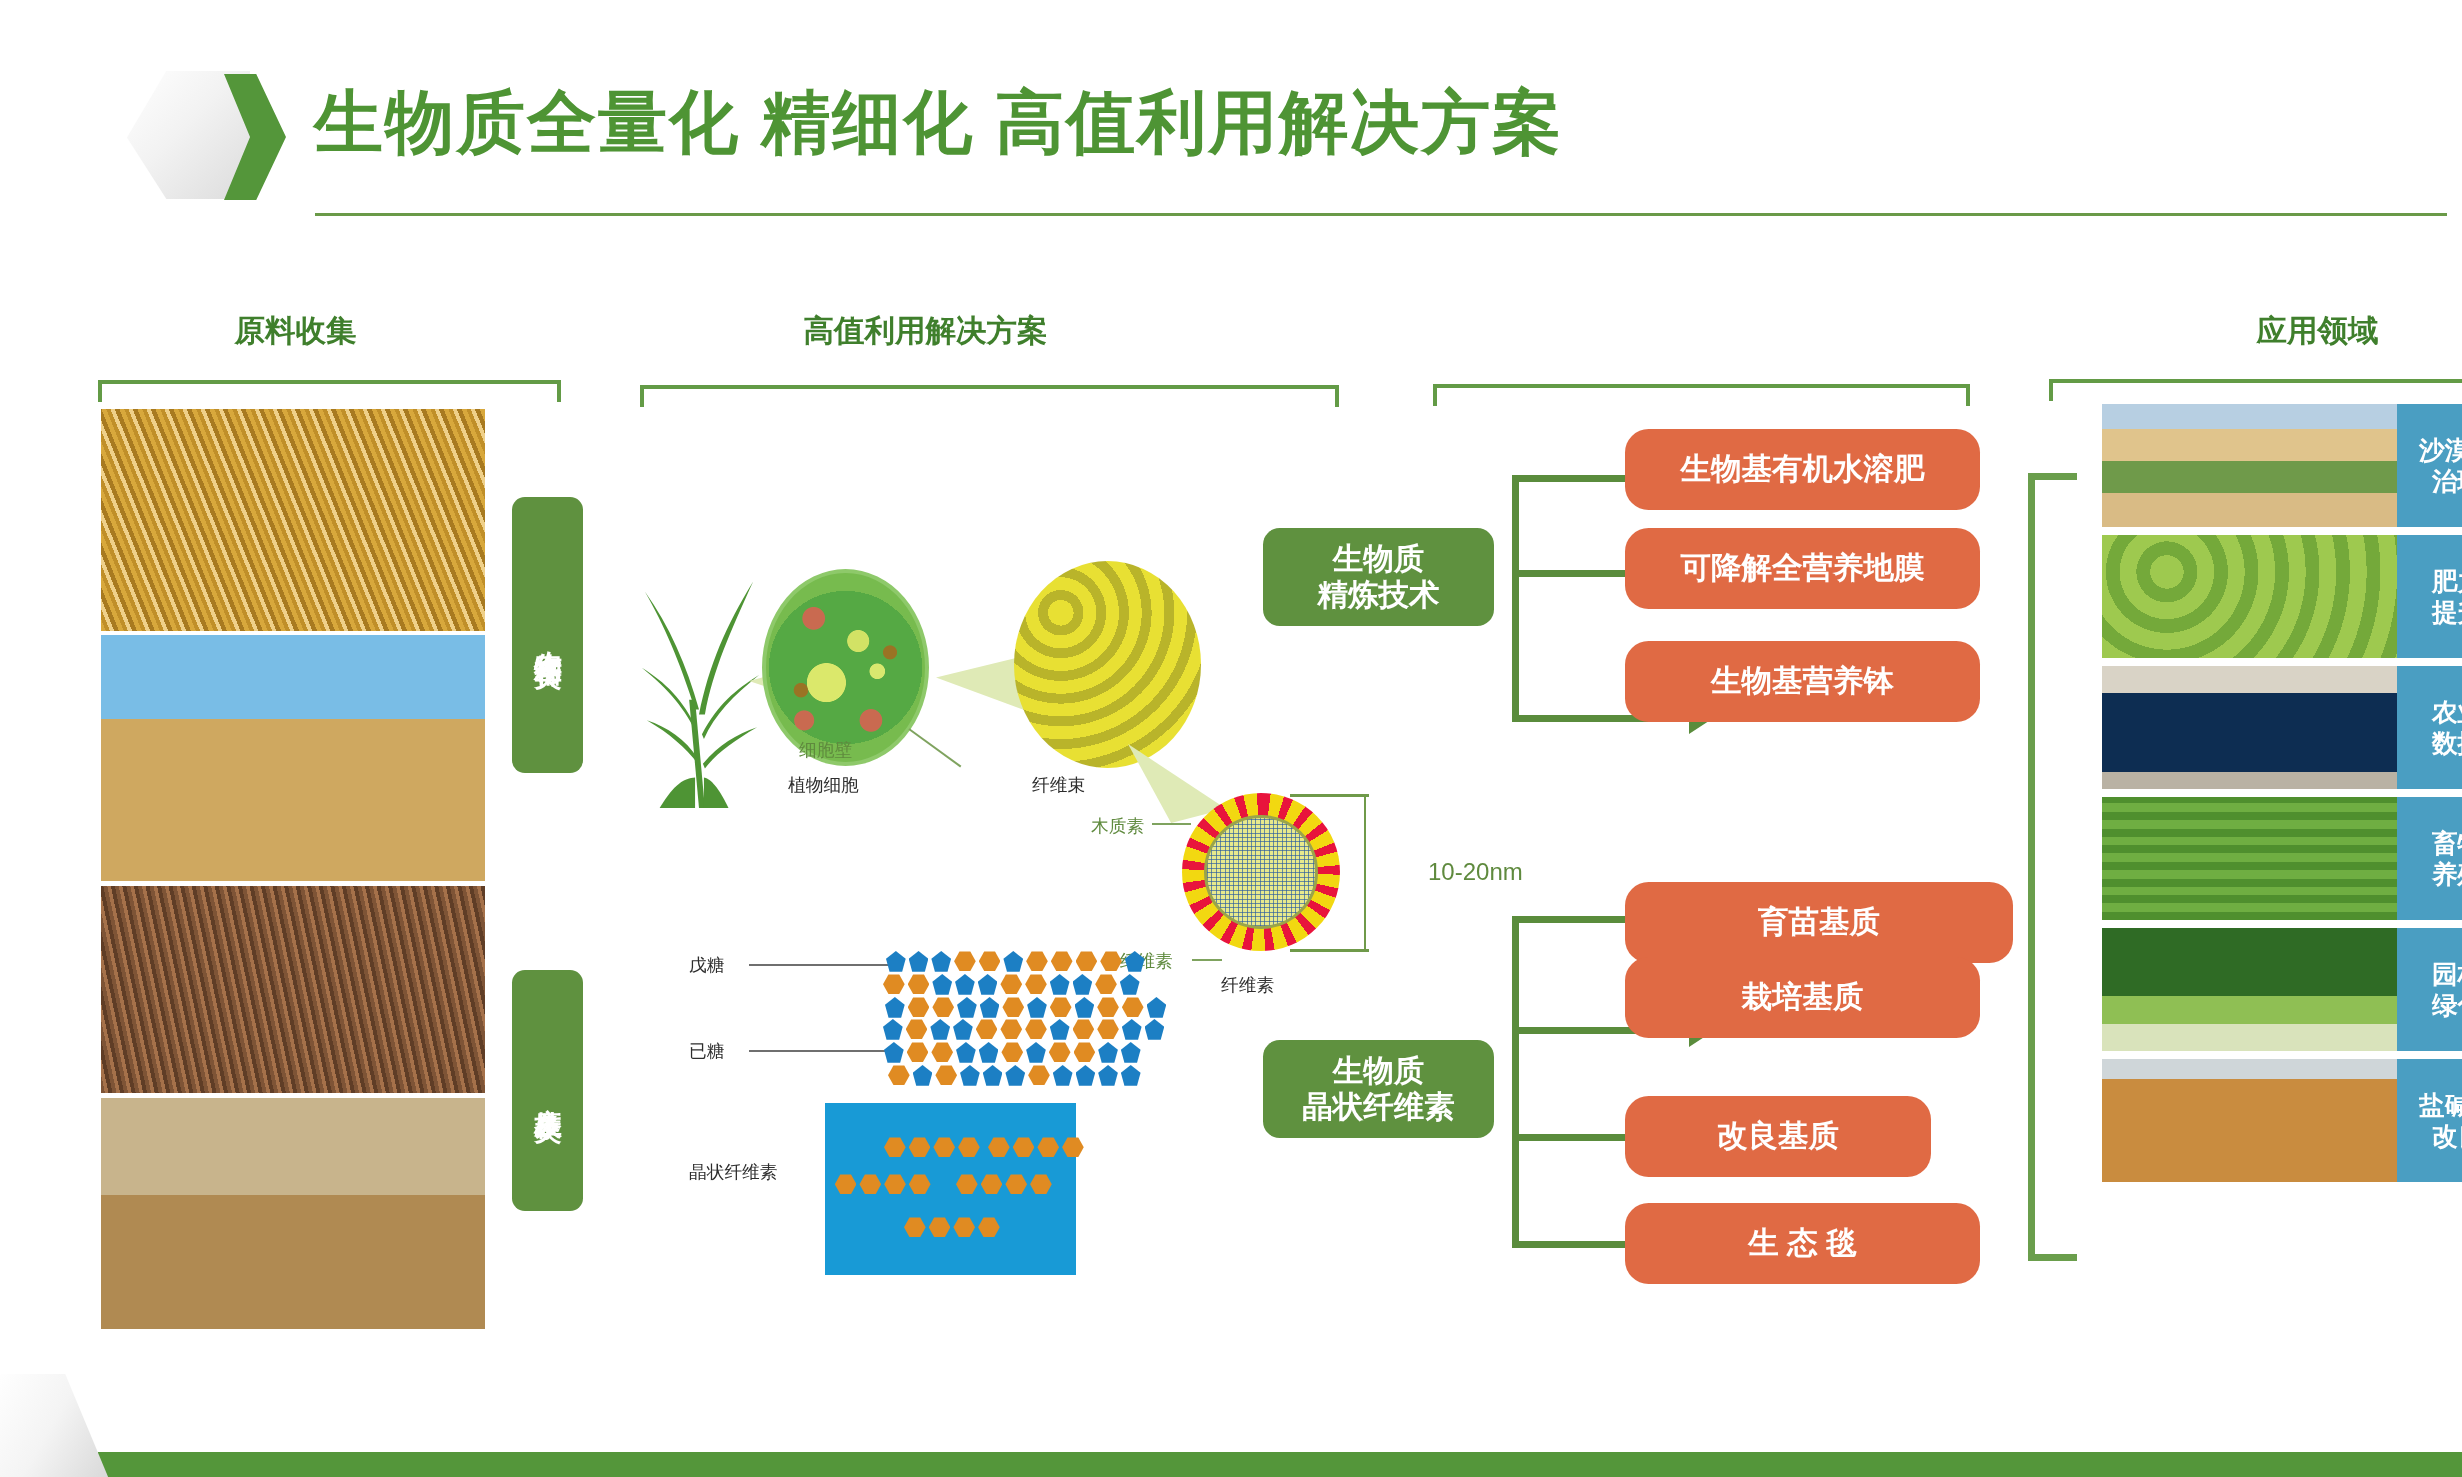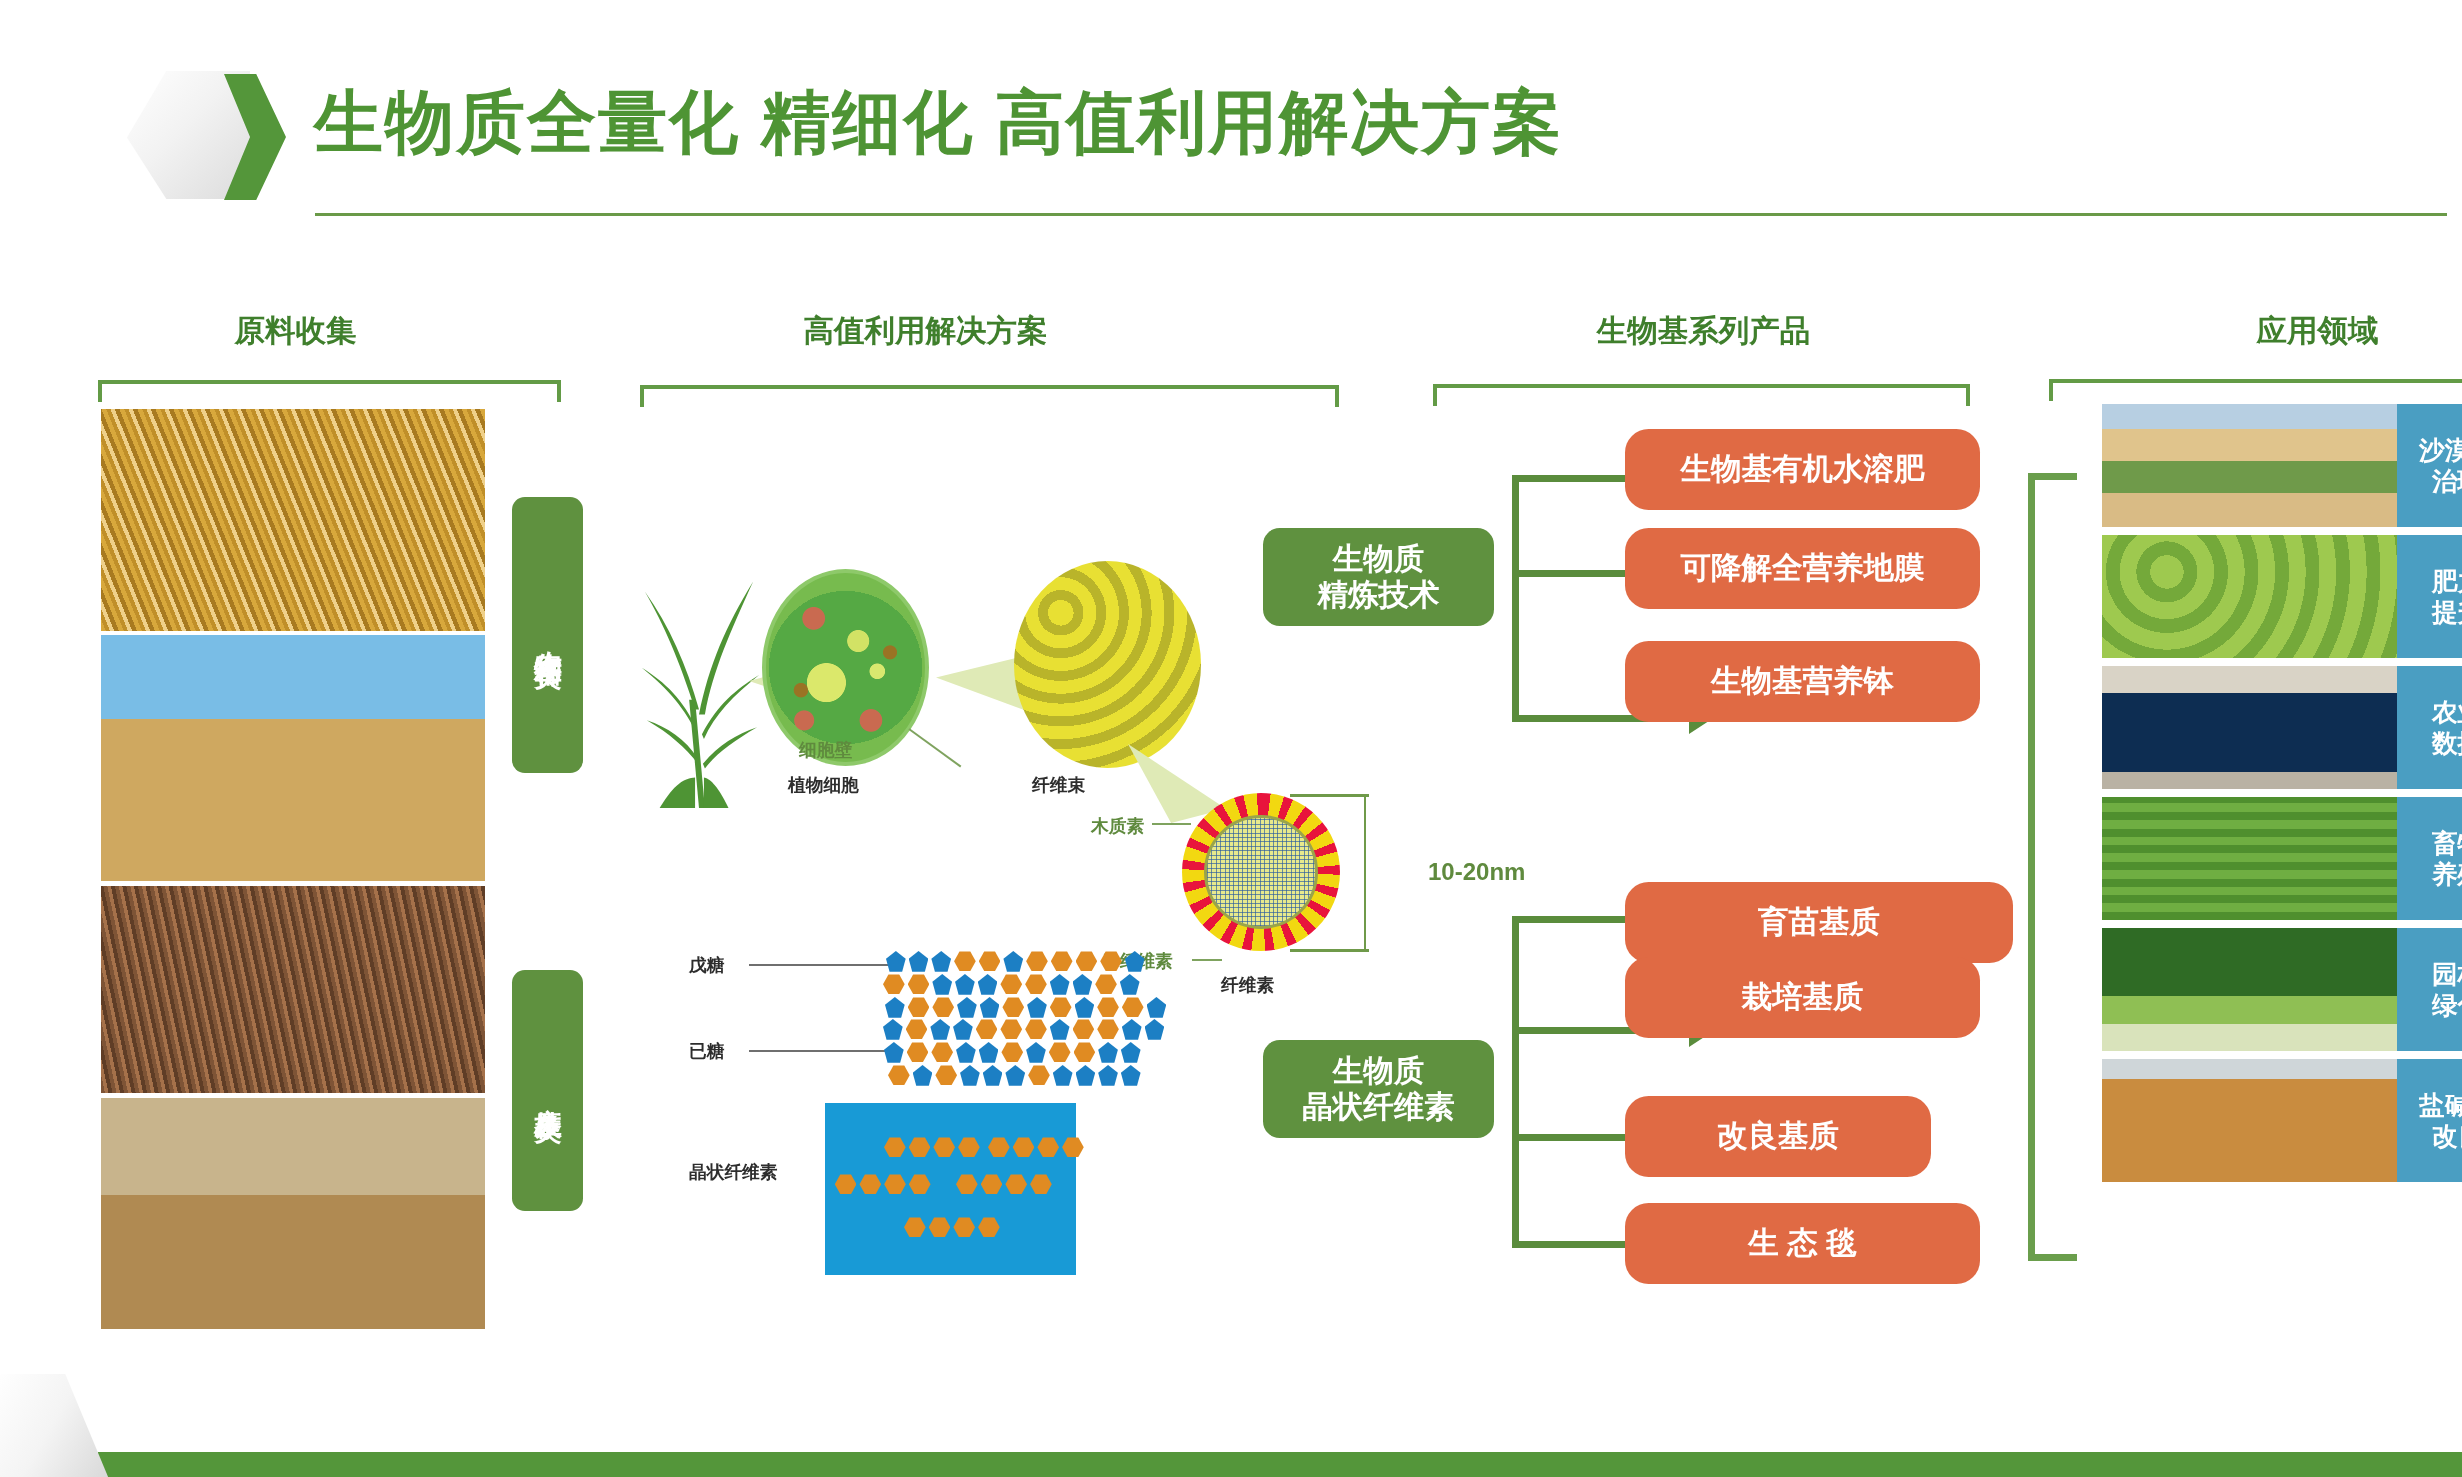--- a/index.html
+++ b/index.html
@@ -62,21 +62,21 @@
       linear-gradient(#cfd6d9 0 16%, #c98c3f 16% 100%),
       repeating-linear-gradient(92deg,rgba(120,75,25,.28) 0 6.4px,rgba(230,190,130,.22) 6.4px 14.8px); }
 
   
   .vpill { position:absolute; background:#5f913f; border-radius:12.8px; color:#fff;
     writing-mode:vertical-rl; text-orientation:upright; font-size:27.6px; font-weight:bold;
     display:flex; align-items:center; justify-content:center; letter-spacing:2px;
     line-height:1.02; }
 
   
-  .sci-label { position:absolute; font-size:17.7px; color:#2d2d2d; font-weight:bold;
+  .sci-label { position:absolute; font-size:17.7px; color:#2d2d2d; font-weight:normal;
     white-space:nowrap; }
   .sci-label.green { color:#5f8a3e; }
   .grass { position:absolute; }
   .cell-oval { position:absolute; border-radius:50%;
     background:
       radial-gradient(circle at 38% 58%, #dbe86b 0 13%, transparent 13.5%),
       radial-gradient(circle at 58% 36%, #d2e265 0 7%, transparent 7.5%),
       radial-gradient(circle at 70% 52%, #d9e86f 0 5%, transparent 5.5%),
       radial-gradient(circle at 30% 24%, #c96a50 0 6%, transparent 6.5%),
       radial-gradient(circle at 66% 78%, #c96a50 0 6%, transparent 6.5%),
@@ -150,21 +150,20 @@
 
 <div class="canvas">
 
   <div class="hex-mark"></div>
   <div class="hex-arrow"></div>
   <div class="main-title">生物质全量化 精细化 高值利用解决方案</div>
   <div class="title-rule"></div>
 
   <div class="col-head" style="left:143px;  top:315px; width:305px;">原料收集</div>
   <div class="col-head" style="left:502px; top:315px; width:847px;">高值利用解决方案</div>
-  <div class="col-head" style="left:1413px; top:315px; width:581px;">生物基系列产品</div>
   <div class="col-head" style="left:2059px; top:315px; width:517px;">应用领域</div>
 
   <div class="bracket" style="left:98px;  top:380px; width:463px;"></div>
   <div class="bracket" style="left:640px; top:385px; width:699px;"></div>
   <div class="bracket" style="left:1433px; top:384px; width:537px;"></div>
   <div class="bracket" style="left:2049px; top:379px; width:537px;"></div>
 
   <div class="photo ph-corn" style="left:101px; top:409px;  width:384px; height:222px;"></div>
   <div class="photo ph-bale" style="left:101px; top:635px; width:384px; height:246px;"></div>
   <div class="photo ph-brush" style="left:101px; top:886px; width:384px; height:207px;"></div>

